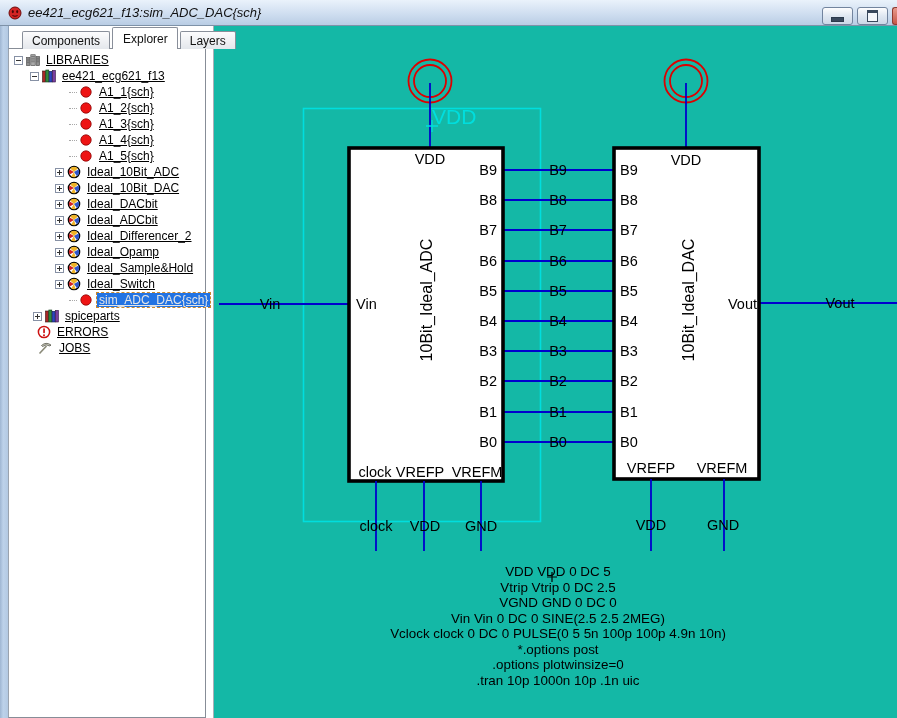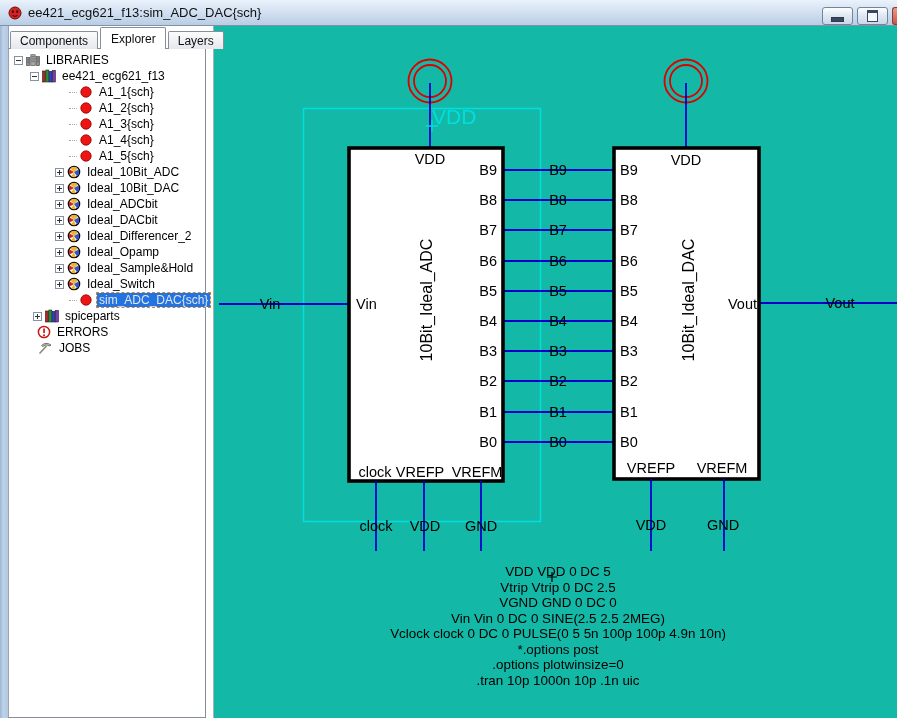--- a/index.html
+++ b/index.html
@@ -4,51 +4,51 @@
 <style>
   html,body{margin:0;padding:0;}
   body{width:897px;height:718px;position:relative;overflow:hidden;
        font-family:"Liberation Sans",sans-serif;background:#fff;}
 
   
   .titlebar{position:absolute;left:0;top:0;width:897px;height:25px;
     background:linear-gradient(#eaf2fb,#cfdef0 55%,#b9cde4);
     border-bottom:1px solid #7e92a8;display:flex;align-items:center;}
   .title-icon{width:14px;height:14px;margin-left:8px;margin-right:6px;flex:0 0 auto;}
-  .title-text{font-size:13px;color:#111;}
+  .title-text{font-size:13px;color:#111;font-style:italic;}
   .winbtns{position:absolute;right:0;top:7px;height:17px;display:flex;align-items:flex-start;}
   .wbtn{width:29px;height:16px;margin-right:4px;border:1px solid #72849e;border-radius:3px;
     background:linear-gradient(#fdfdfe,#dfe7f1 50%,#ccd8e7);display:flex;align-items:center;justify-content:center;}
   .glyph-min{width:11px;height:3px;background:#39485c;margin-top:6px;border:1px solid #2c3a4c;}
   .glyph-max{width:9px;height:8px;border:1px solid #39485c;border-top:3px solid #39485c;background:#f4f7fb;}
   .wbtn-close{width:4px;height:16px;border:1px solid #8e3a30;border-right:none;border-radius:3px 0 0 3px;
     background:linear-gradient(#e89a8d,#c65748);}
 
   
   .frame-strip{position:absolute;left:0;top:26px;width:8px;height:692px;
     background:linear-gradient(90deg,#9fb6d2,#bdd2ea 40%,#b3c9e2);border-right:1px solid #8ea3bc;}
 
   
-  .tabbar{position:absolute;left:10px;top:27px;height:22px;display:flex;align-items:flex-end;z-index:3;text-align:right;}
+  .tabbar{position:absolute;left:22px;top:27px;height:22px;display:flex;align-items:flex-end;z-index:3;text-align:right;}
   .tab{box-sizing:border-box;height:18px;padding:2px 9px 0 9px;margin-right:2px;
     border:1px solid #898f9a;border-bottom:none;border-radius:2px 2px 0 0;
     background:linear-gradient(#fcfcfd,#e4e7ec);font-size:12px;color:#111;white-space:nowrap;}
   .tab.active{height:22px;background:#fff;padding-top:4px;padding-left:10px;}
 
   
   .treepanel{position:absolute;left:8px;top:48px;width:198px;height:670px;box-sizing:border-box;
     background:#fff;border:1px solid #878d97;border-left:1px solid #9aa3ae;z-index:2;padding-top:3px;}
   .trow{height:16px;display:flex;align-items:center;font-size:12px;color:#000;white-space:nowrap;}
   .trow .stub{border-top:1px dotted #a8a8a8;height:0;width:8px;margin-right:2px;flex:0 0 auto;}
   .expander{box-sizing:border-box;width:9px;height:9px;border:1px solid #8791a5;background:#fff;
     position:relative;flex:0 0 auto;margin-right:3px;}
   .expander::before,.expander.minus::before{content:"";position:absolute;left:1px;right:1px;top:3px;height:1px;background:#333;}
   .expander.plus::after{content:"";position:absolute;top:1px;bottom:1px;left:3px;width:1px;background:#333;}
   .ticon{width:14px;height:14px;margin-right:4px;flex:0 0 auto;}
-  .tlabel{padding:0 2px;}
+  .tlabel{padding:0 2px;text-decoration:underline;}
   .tlabel.selected{background:#2273e3;color:#e5e5e5;outline:1px dashed #c8872c;}
   .ind-0{margin-left:5px;} .ind-1{margin-left:21px;} .ind-1b{margin-left:24px;}
   .ind-1c{margin-left:28px;} .ind-2{margin-left:46px;} .ind-2leaf{margin-left:60px;}
 
   
   .canvas{position:absolute;left:213px;top:26px;width:684px;height:692px;background:#14b8a6;
     border-left:1px solid #aab0b8;}
   svg text{font-family:"Liberation Sans",sans-serif;fill:#000;}
   .wire{stroke:#0000cd;stroke-width:1.8;fill:none;}
   .blk{fill:#fff;stroke:#000;stroke-width:3.6;}
@@ -188,28 +188,28 @@
     <svg class="ticon">
         <use href="#ic-group"></use>
       </svg>
     <span class="tlabel">Ideal_10Bit_DAC</span>
   </div>
   <div class="trow">
     <span class="expander plus ind-2"></span>
     <svg class="ticon">
         <use href="#ic-group"></use>
       </svg>
+    <span class="tlabel">Ideal_DACbit</span>
+  </div>
+  <div class="trow">
+    <span class="expander plus ind-2"></span>
+    <svg class="ticon">
+        <use href="#ic-group"></use>
+      </svg>
     <span class="tlabel">Ideal_ADCbit</span>
-  </div>
-  <div class="trow">
-    <span class="expander plus ind-2"></span>
-    <svg class="ticon">
-        <use href="#ic-group"></use>
-      </svg>
-    <span class="tlabel">Ideal_DACbit</span>
   </div>
   <div class="trow">
     <span class="expander plus ind-2"></span>
     <svg class="ticon">
         <use href="#ic-group"></use>
       </svg>
     <span class="tlabel">Ideal_Differencer_2</span>
   </div>
   <div class="trow">
     <span class="expander plus ind-2"></span>

